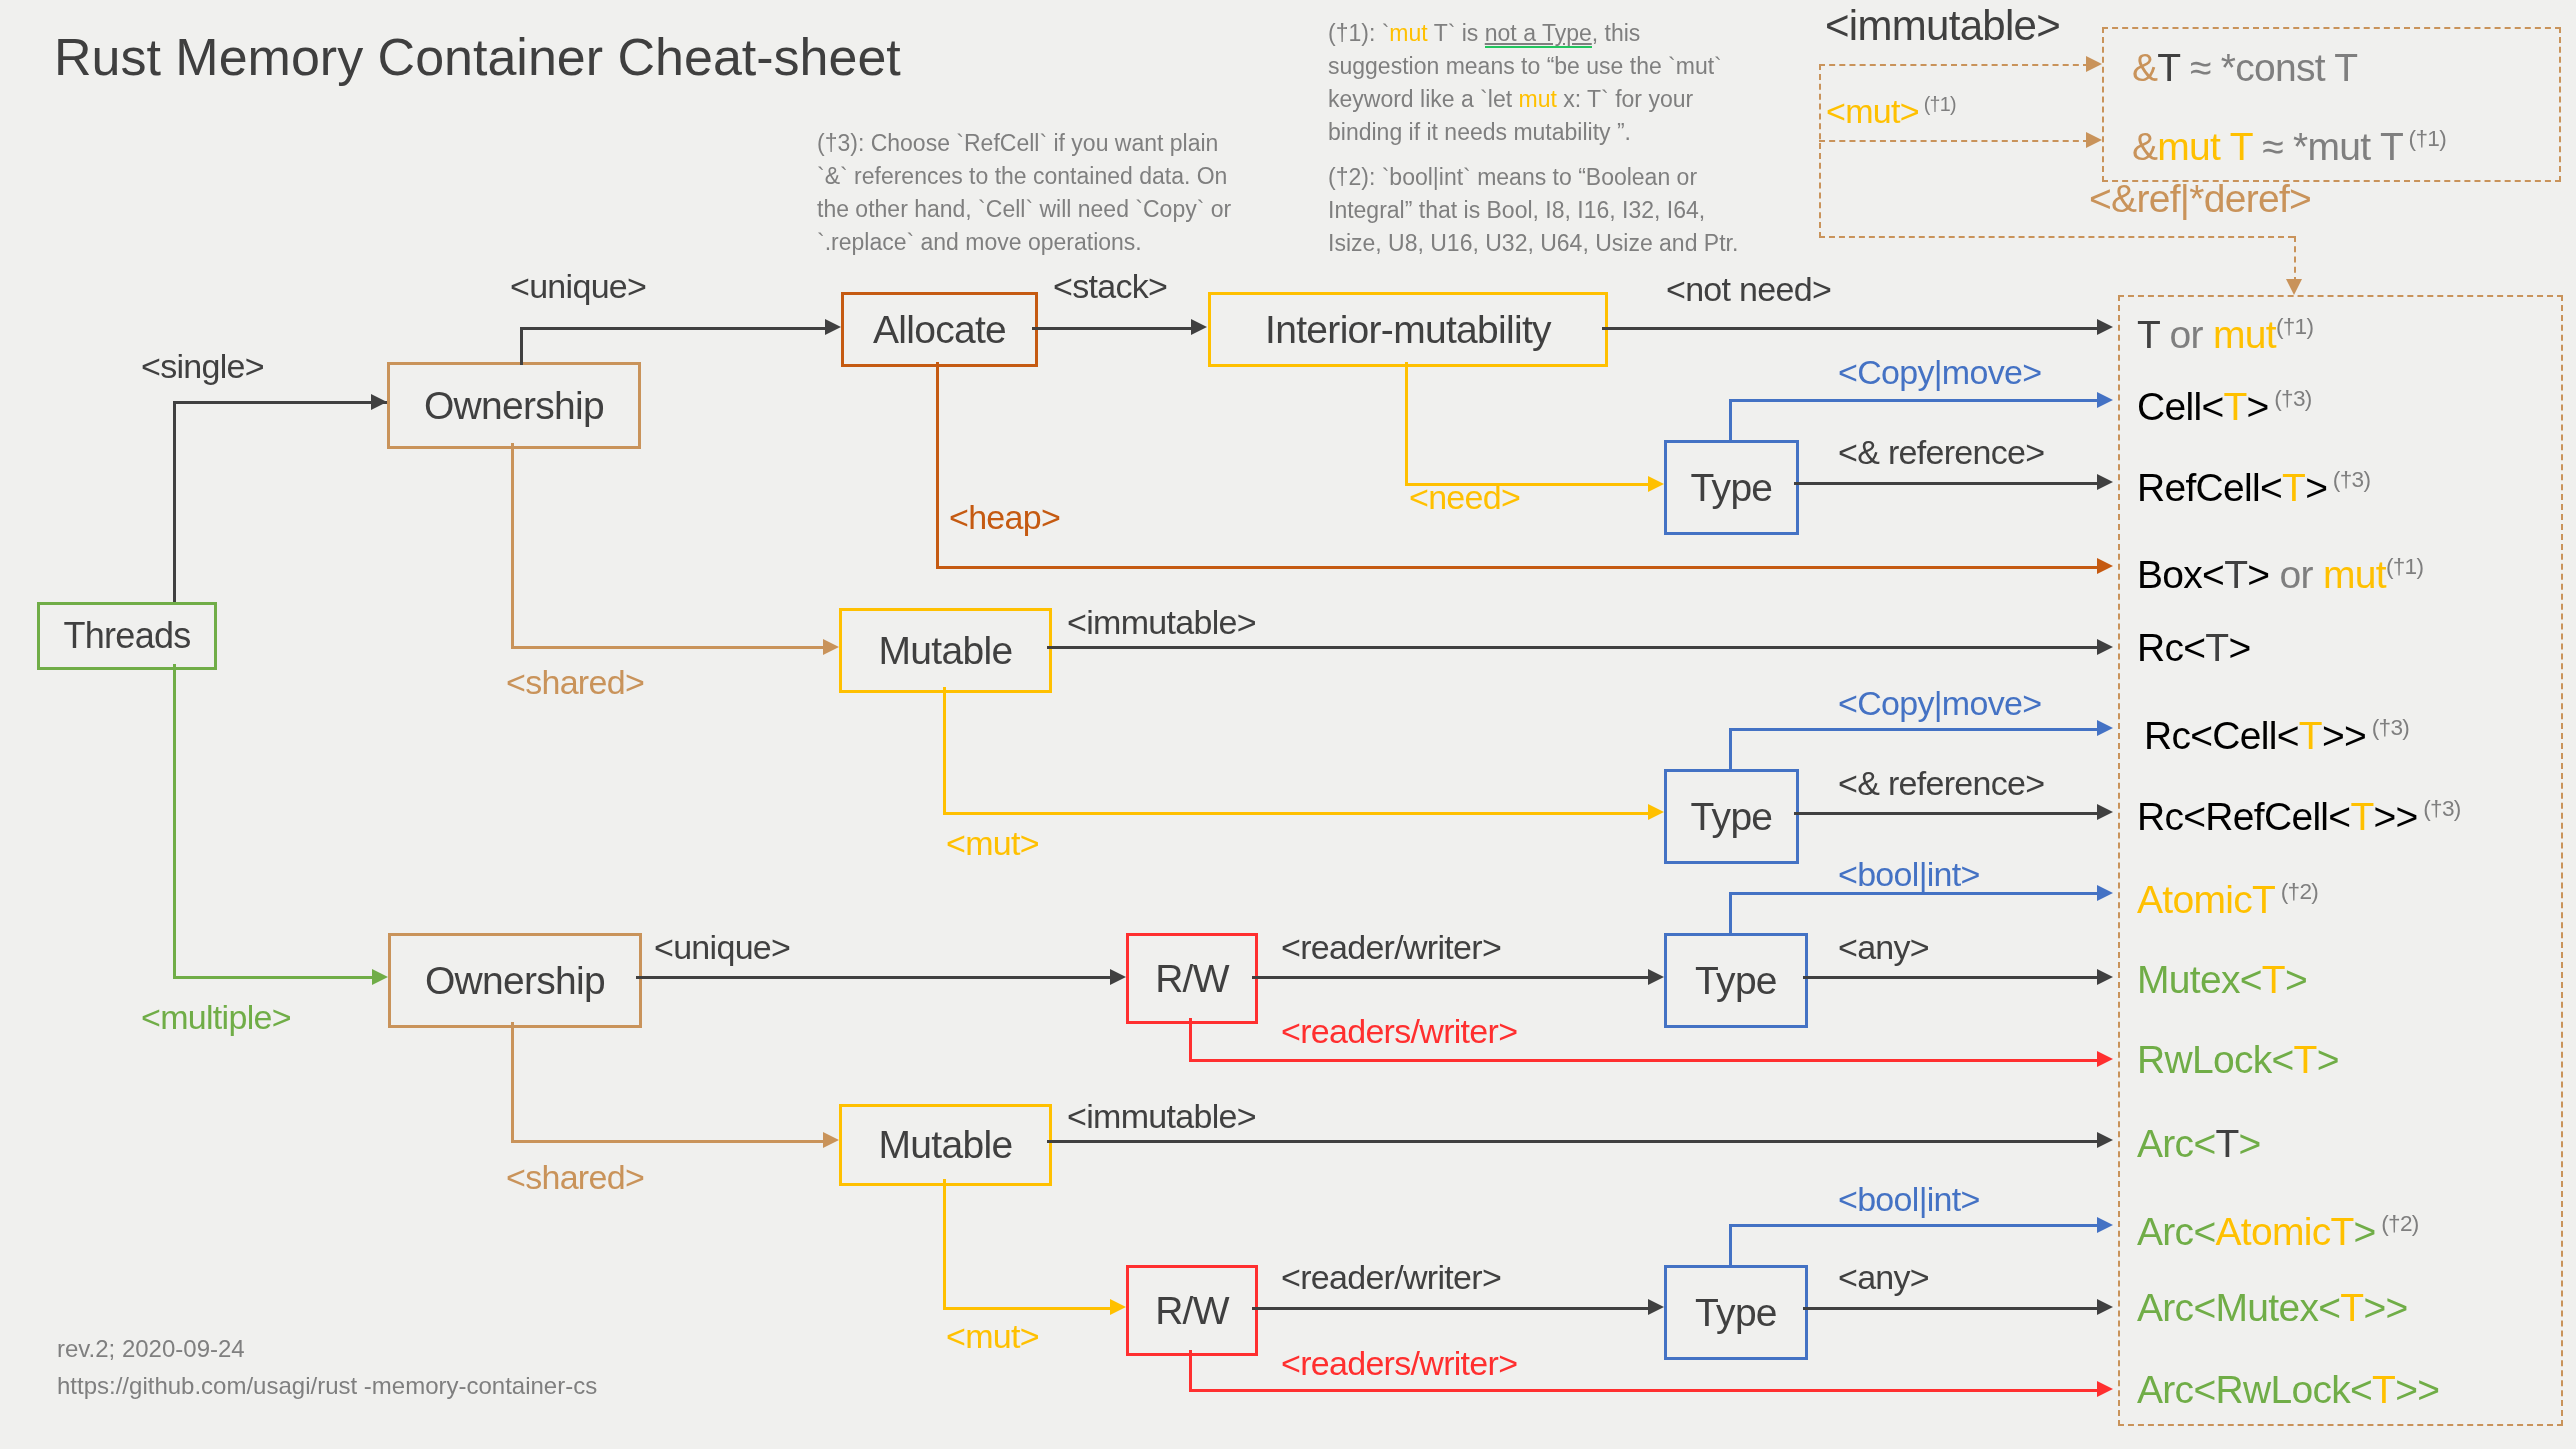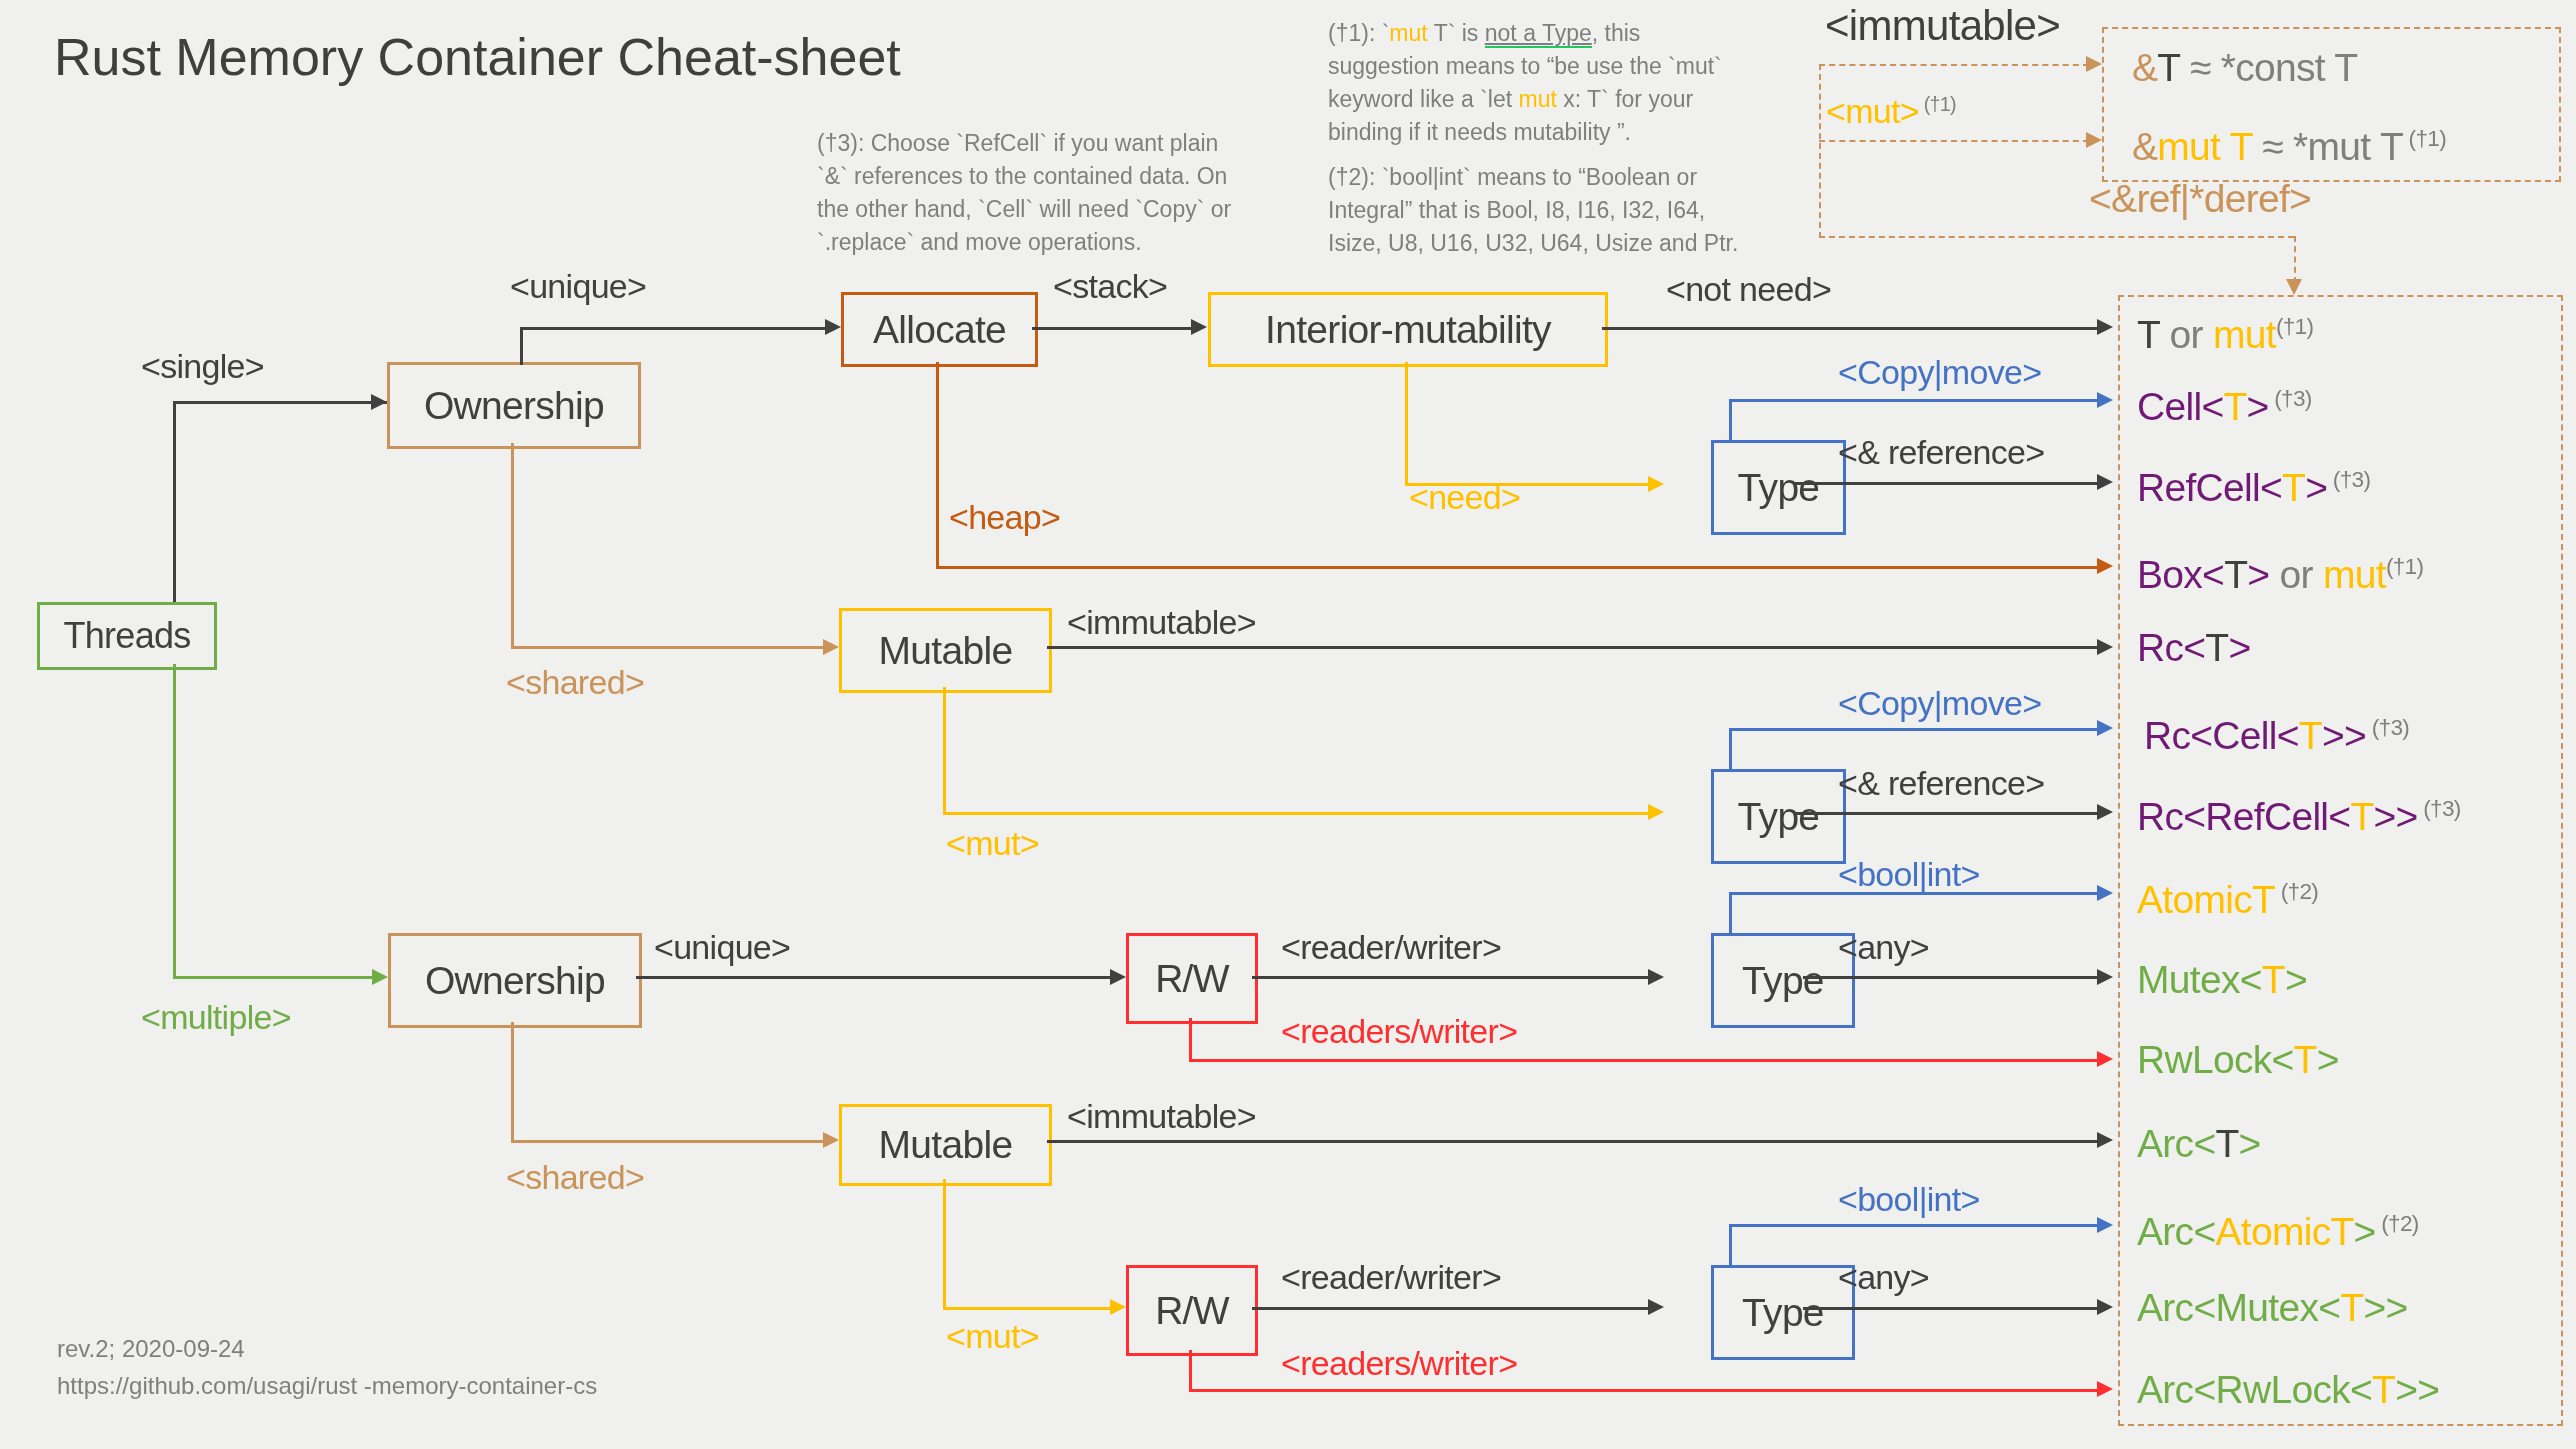--- a/index.html
+++ b/index.html
@@ -4,25 +4,25 @@
 <style>
   html,body{margin:0;padding:0;background:#f0f0ee;}
   #canvas{position:relative;width:2576px;height:1449px;background:#f0f0ee;overflow:hidden;
           font-family:"Liberation Sans", sans-serif;color:#404040;}
   .node{position:absolute;display:flex;align-items:center;justify-content:center;
         background:#f0f0ee;color:#404040;font-size:39px;letter-spacing:-0.7px;white-space:nowrap;}
   .b-green{border:3.4px solid #70AD47;}
   .b-tan{border:3.4px solid #C9935A;}
   .b-orange{border:3.4px solid #C55A11;}
   .b-yellow{border:3.4px solid #FFC000;}
-  .b-blue{border:3.4px solid #4472C4;margin-left:47px;}
+  .b-blue{border:3.4px solid #4472C4;}
   .b-red{border:3.4px solid #FF2F2F;}
   .elabel{position:absolute;font-size:34px;line-height:46px;letter-spacing:-0.7px;white-space:nowrap;}
   .c-dark{color:#404040;} .c-gray{color:#7F7F7F;} .c-yellow{color:#FFC000;}
-  .c-cyan{color:#701a75;} .c-green{color:#70AD47;} .c-tan{color:#C9935A;}
+  .c-cyan{color:#000000;} .c-green{color:#70AD47;} .c-tan{color:#C9935A;}
   .c-orange{color:#C55A11;} .c-blue{color:#4472C4;} .c-red{color:#FF2F2F;}
   .seg.sup{font-size:0.58em;vertical-align:super;}
   .seg.und{border-bottom:2px solid #22c55e;text-decoration:underline;}
   #title{position:absolute;left:54px;top:27px;font-size:52px;color:#3f3f3f;letter-spacing:0px;}
   .note{position:absolute;font-size:23px;line-height:33px;color:#7F7F7F;white-space:nowrap;}
   .rrow{position:absolute;left:2137px;font-size:39px;line-height:46px;letter-spacing:-0.7px;white-space:nowrap;}
   .dashedbox{position:absolute;border:2.7px dashed #C9935A;}
   .line{position:absolute;}
   #footer{position:absolute;left:57px;top:1330px;font-size:24px;line-height:37px;color:#7F7F7F;}
   .trline{position:absolute;font-size:39px;line-height:47px;letter-spacing:-0.7px;white-space:nowrap;}

